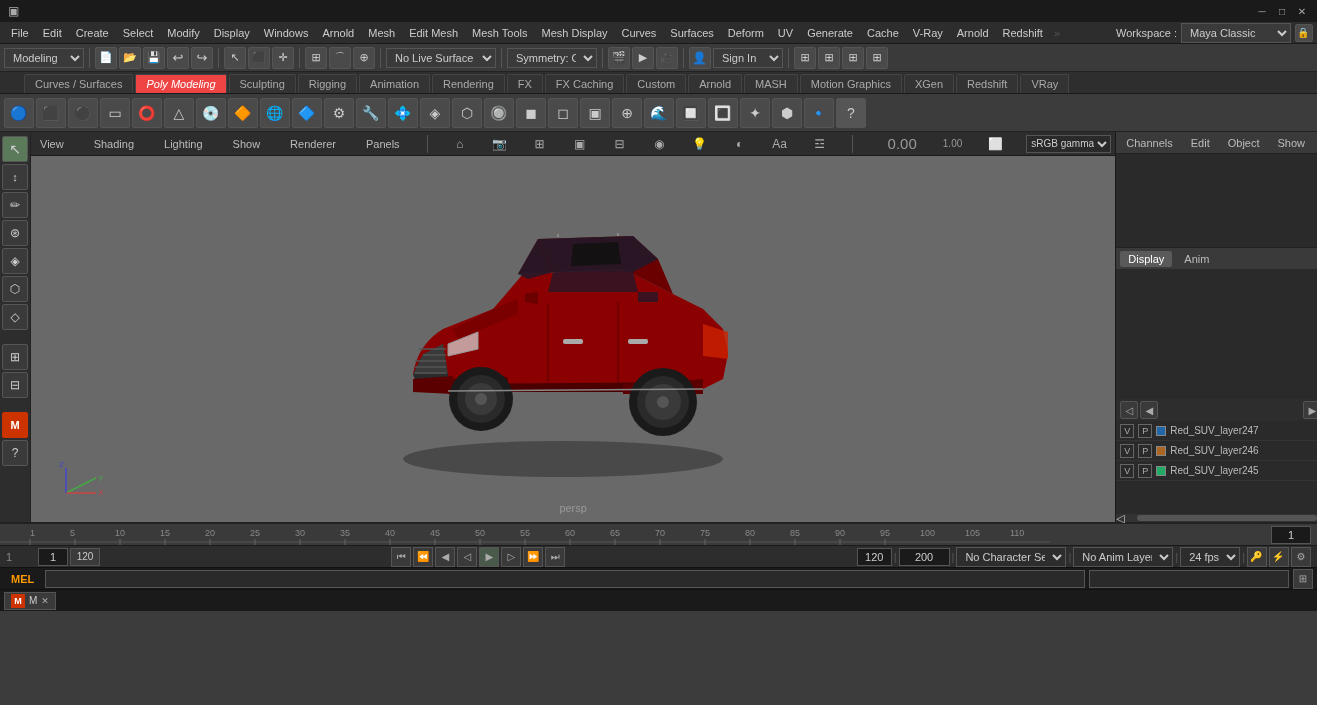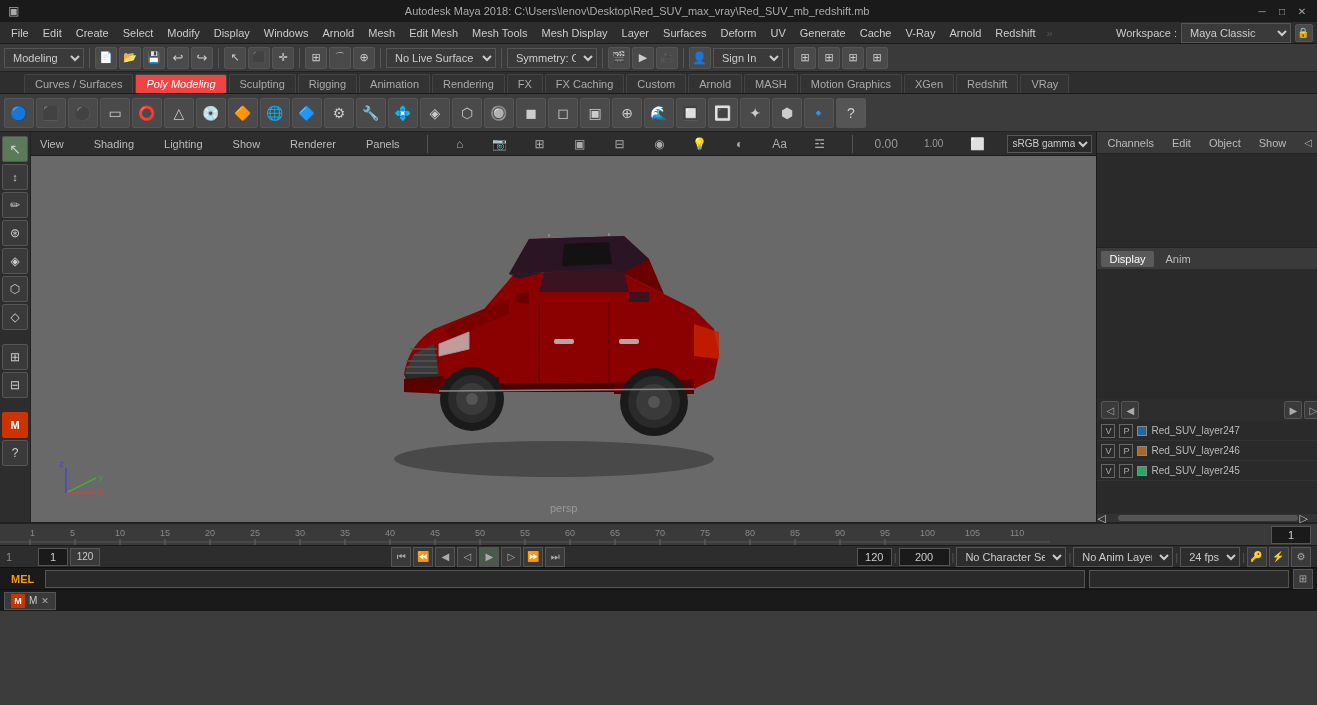--- a/index.html
+++ b/index.html
@@ -429,42 +429,41 @@
       background: #555;
       border-radius: 3px;
       margin: 1px;
     }
   </style>
 </head>
 <body>
 
 <div id="title-bar">
   <span style="font-size:12px;">▣</span>
-  <span>Autodesk Maya 2018: C:\Users\lenov\Desktop\Red_SUV_max_vray\Red_SUV_mb_redshift.mb</span>
   <div class="win-controls">
     <div class="win-btn">─</div>
     <div class="win-btn">□</div>
     <div class="win-btn">✕</div>
   </div>
 </div>
 
 <div id="menu-bar">
   <span class="menu-item">File</span>
   <span class="menu-item">Edit</span>
   <span class="menu-item">Create</span>
   <span class="menu-item">Select</span>
   <span class="menu-item">Modify</span>
   <span class="menu-item">Display</span>
   <span class="menu-item">Windows</span>
   <span class="menu-item">Arnold</span>
   <span class="menu-item">Mesh</span>
   <span class="menu-item">Edit Mesh</span>
   <span class="menu-item">Mesh Tools</span>
   <span class="menu-item">Mesh Display</span>
-  <span class="menu-item">Layer</span>
+  <span class="menu-item">Curves</span>
   <span class="menu-item">Surfaces</span>
   <span class="menu-item">Deform</span>
   <span class="menu-item">UV</span>
   <span class="menu-item">Generate</span>
   <span class="menu-item">Cache</span>
   <span class="menu-item">V-Ray</span>
   <span class="menu-item">Arnold</span>
   <span class="menu-item">Redshift</span>
   <span style="margin-left:4px; color:#555;">»</span>
   <div class="workspace-area">
@@ -608,21 +607,21 @@
       <div class="vp-inner-btn">⊞</div>
       <div class="vp-inner-btn">▣</div>
       <div class="vp-inner-btn">⊟</div>
       <div class="vp-inner-btn">◉</div>
       <div class="vp-inner-btn">💡</div>
       <div class="vp-inner-btn">◐</div>
       <div class="vp-inner-btn">Aa</div>
       <div class="vp-inner-btn">☲</div>
       <div class="vp-sep"></div>
 
-      <span style="color:#999; font-size:12px; margin-left:0;">0.00</span>
+      <span style="color:#999; font-size:15px; margin-left:13px;">0.00</span>
       <span style="color:#999; font-size:10px; margin-left:6px;">1.00</span>
       <div class="vp-inner-btn" style="margin-left:4px;">⬜</div>
       <select style="height:18px; background:#2a2a2a; border:1px solid #555; color:#ccc; font-size:10px;">
         <option>sRGB gamma</option>
       </select>
     </div>
 
     <div id="viewport-canvas">
 
       <div id="car-svg-container">

